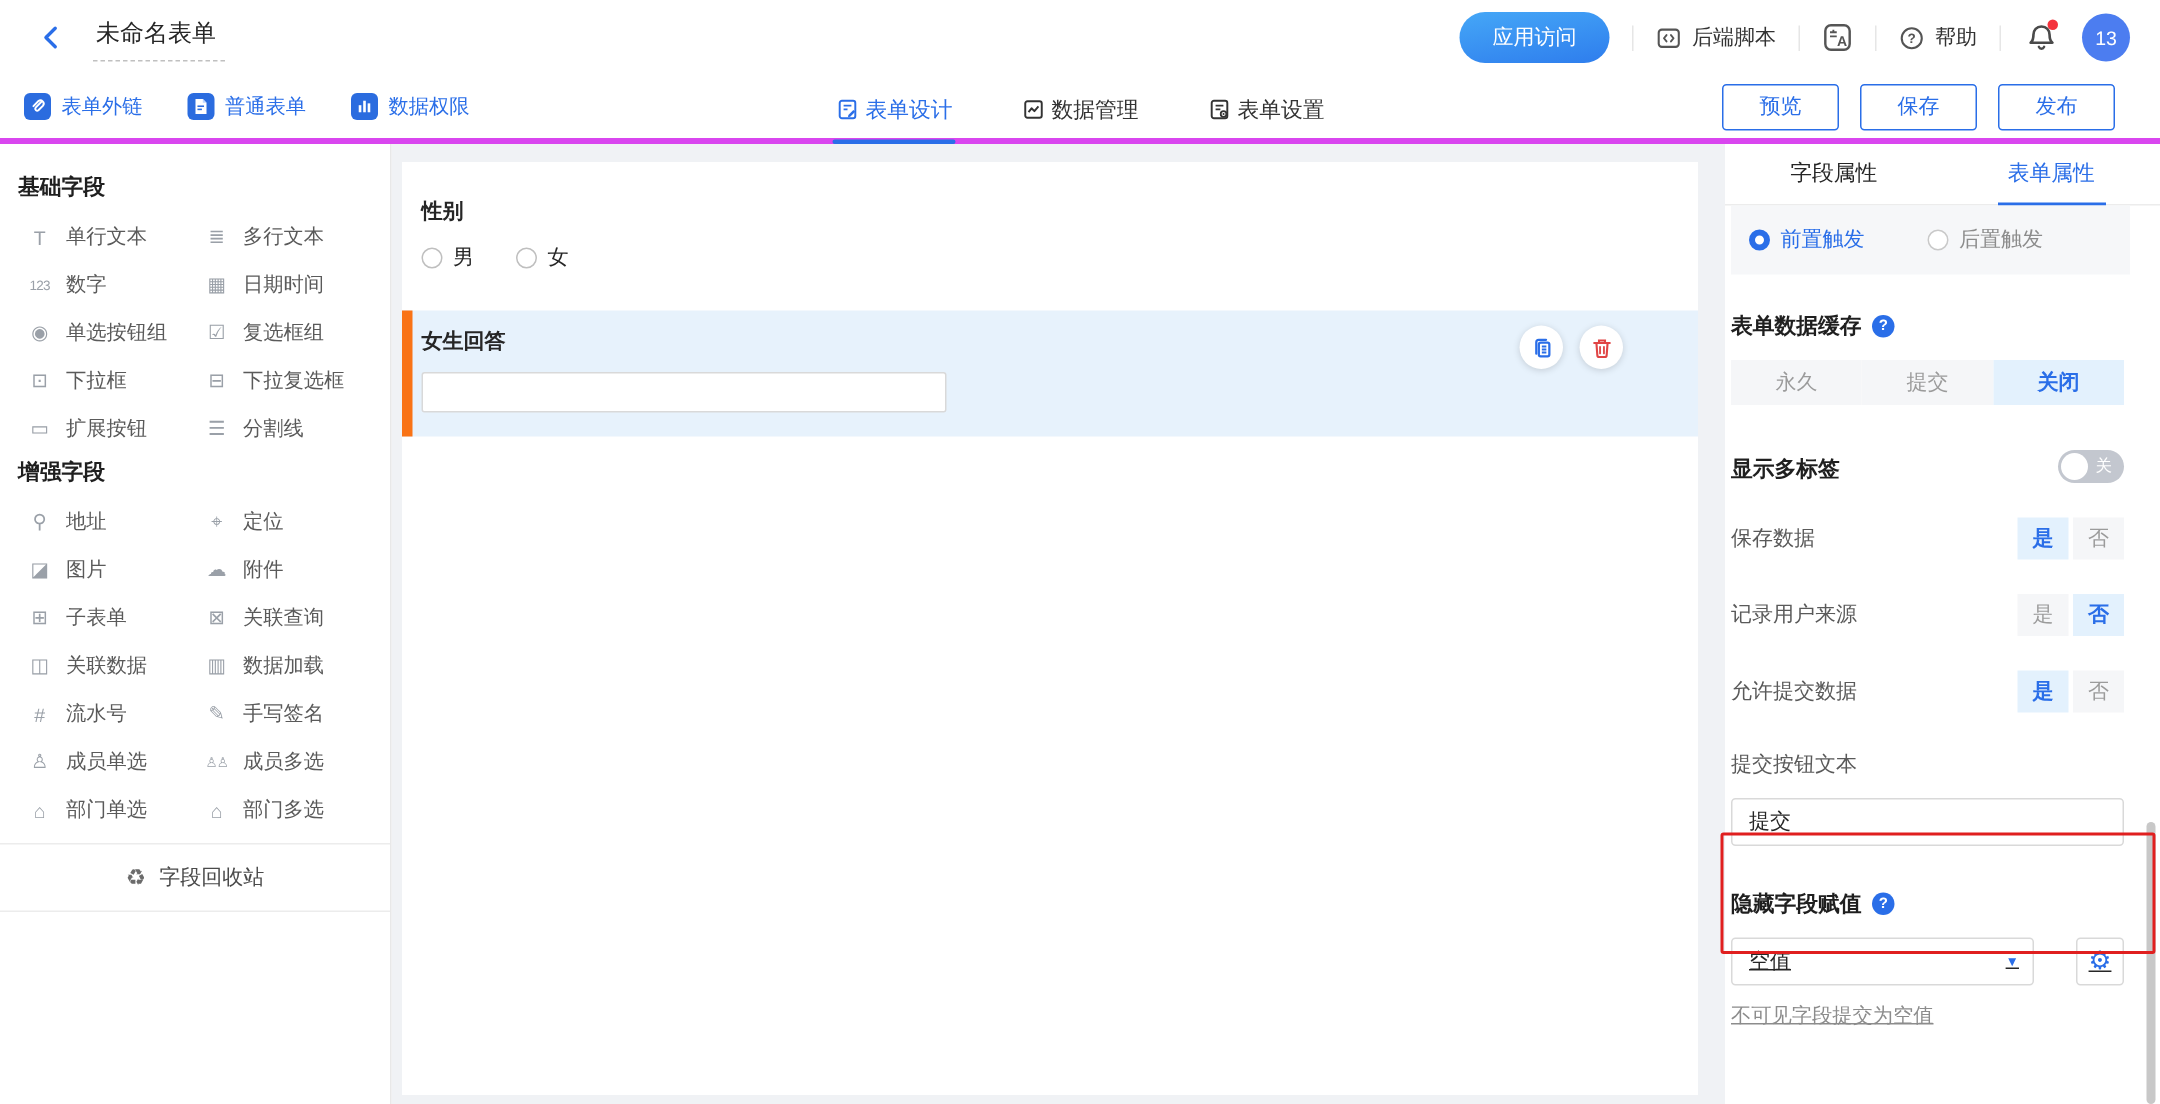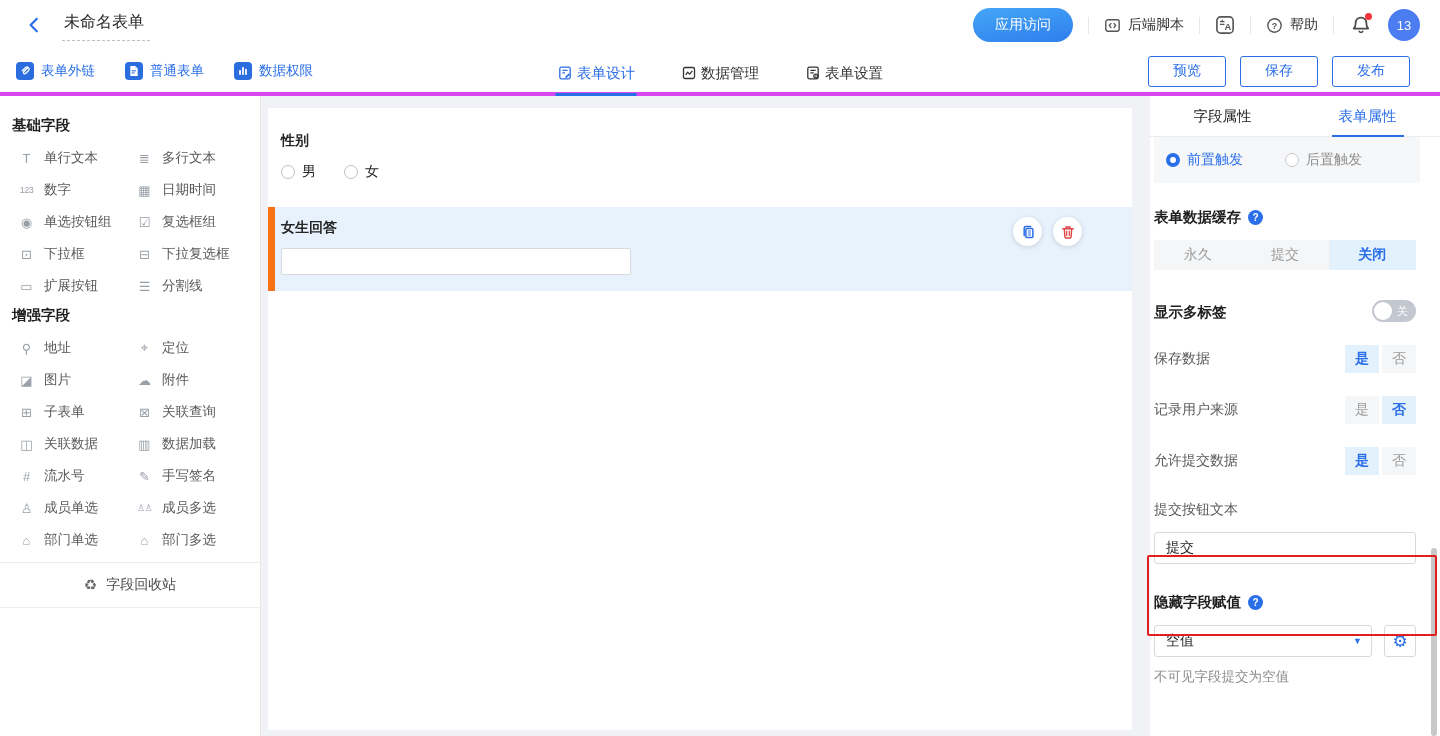--- a/index.html
+++ b/index.html
@@ -84,25 +84,25 @@
   .toggle { width:44px; height:22px; border-radius:11px; background:#c3c7cf; position:relative; cursor:pointer; flex:none; }
   .toggle-knob { position:absolute; left:2px; top:2px; width:18px; height:18px; border-radius:50%; background:#fff; }
   .toggle-txt { position:absolute; right:8px; top:4px; color:#fff; font-size:11px; line-height:14px; }
   .yn-row { display:flex; align-items:center; justify-content:space-between; margin-top:23px; }
   .yn-label { font-size:14px; color:#5a5a5a; }
   .yn-btns { display:flex; gap:3px; }
   .yn-btn { width:34px; height:28px; background:#f5f6f8; color:#9b9b9b; font-size:14px; border:none; cursor:pointer; }
   .yn-btn.active { background:#e3f1fd; color:#2a6ee8; font-weight:bold; }
   .p-sublabel { font-size:14px; color:#5a5a5a; margin-top:26px; }
   .p-input { width:100%; height:32px; border:1px solid #d9d9d9; border-radius:3px; margin-top:13px; font-size:14px; color:#262626; padding:0 11px; outline:none; }
-  .select-row { display:flex; gap:12px; margin-top:13px; }
+  .select-row { display:flex; gap:28px; margin-top:13px;text-decoration:underline; }
   .p-select { flex:1; height:32px; border:1px solid #d9d9d9; border-radius:3px; display:flex; align-items:center; padding:0 9px 0 11px; font-size:14px; color:#262626; cursor:pointer; background:#fff; }
   .p-select .caret { margin-left:auto; color:#2a6ee8; font-size:9px; }
   .gear-btn { width:32px; height:32px; border:1px solid #d9d9d9; border-radius:3px; background:#fff; color:#2a6ee8; font-size:17px; display:flex; align-items:center; justify-content:center; cursor:pointer; flex:none; }
-  .helper-txt { margin-top:11px; font-size:13.5px; color:#8c8c8c; }
+  .helper-txt { margin-top:11px; font-size:13.5px; color:#8c8c8c;text-decoration:underline; }
 
   
   .annotation-box { position:absolute; left:1147px; top:555px; width:290px; height:81px; border:2.5px solid #e01f1f; border-radius:2px; pointer-events:none; z-index:10; }
   .scroll-thumb { position:absolute; left:1431px; top:548px; width:6px; height:188px; background:#c8c8c8; border-radius:3px; z-index:9; cursor:pointer; }
 </style>
 </head>
 <body>
 
 <div class="header">
   <span class="back">

